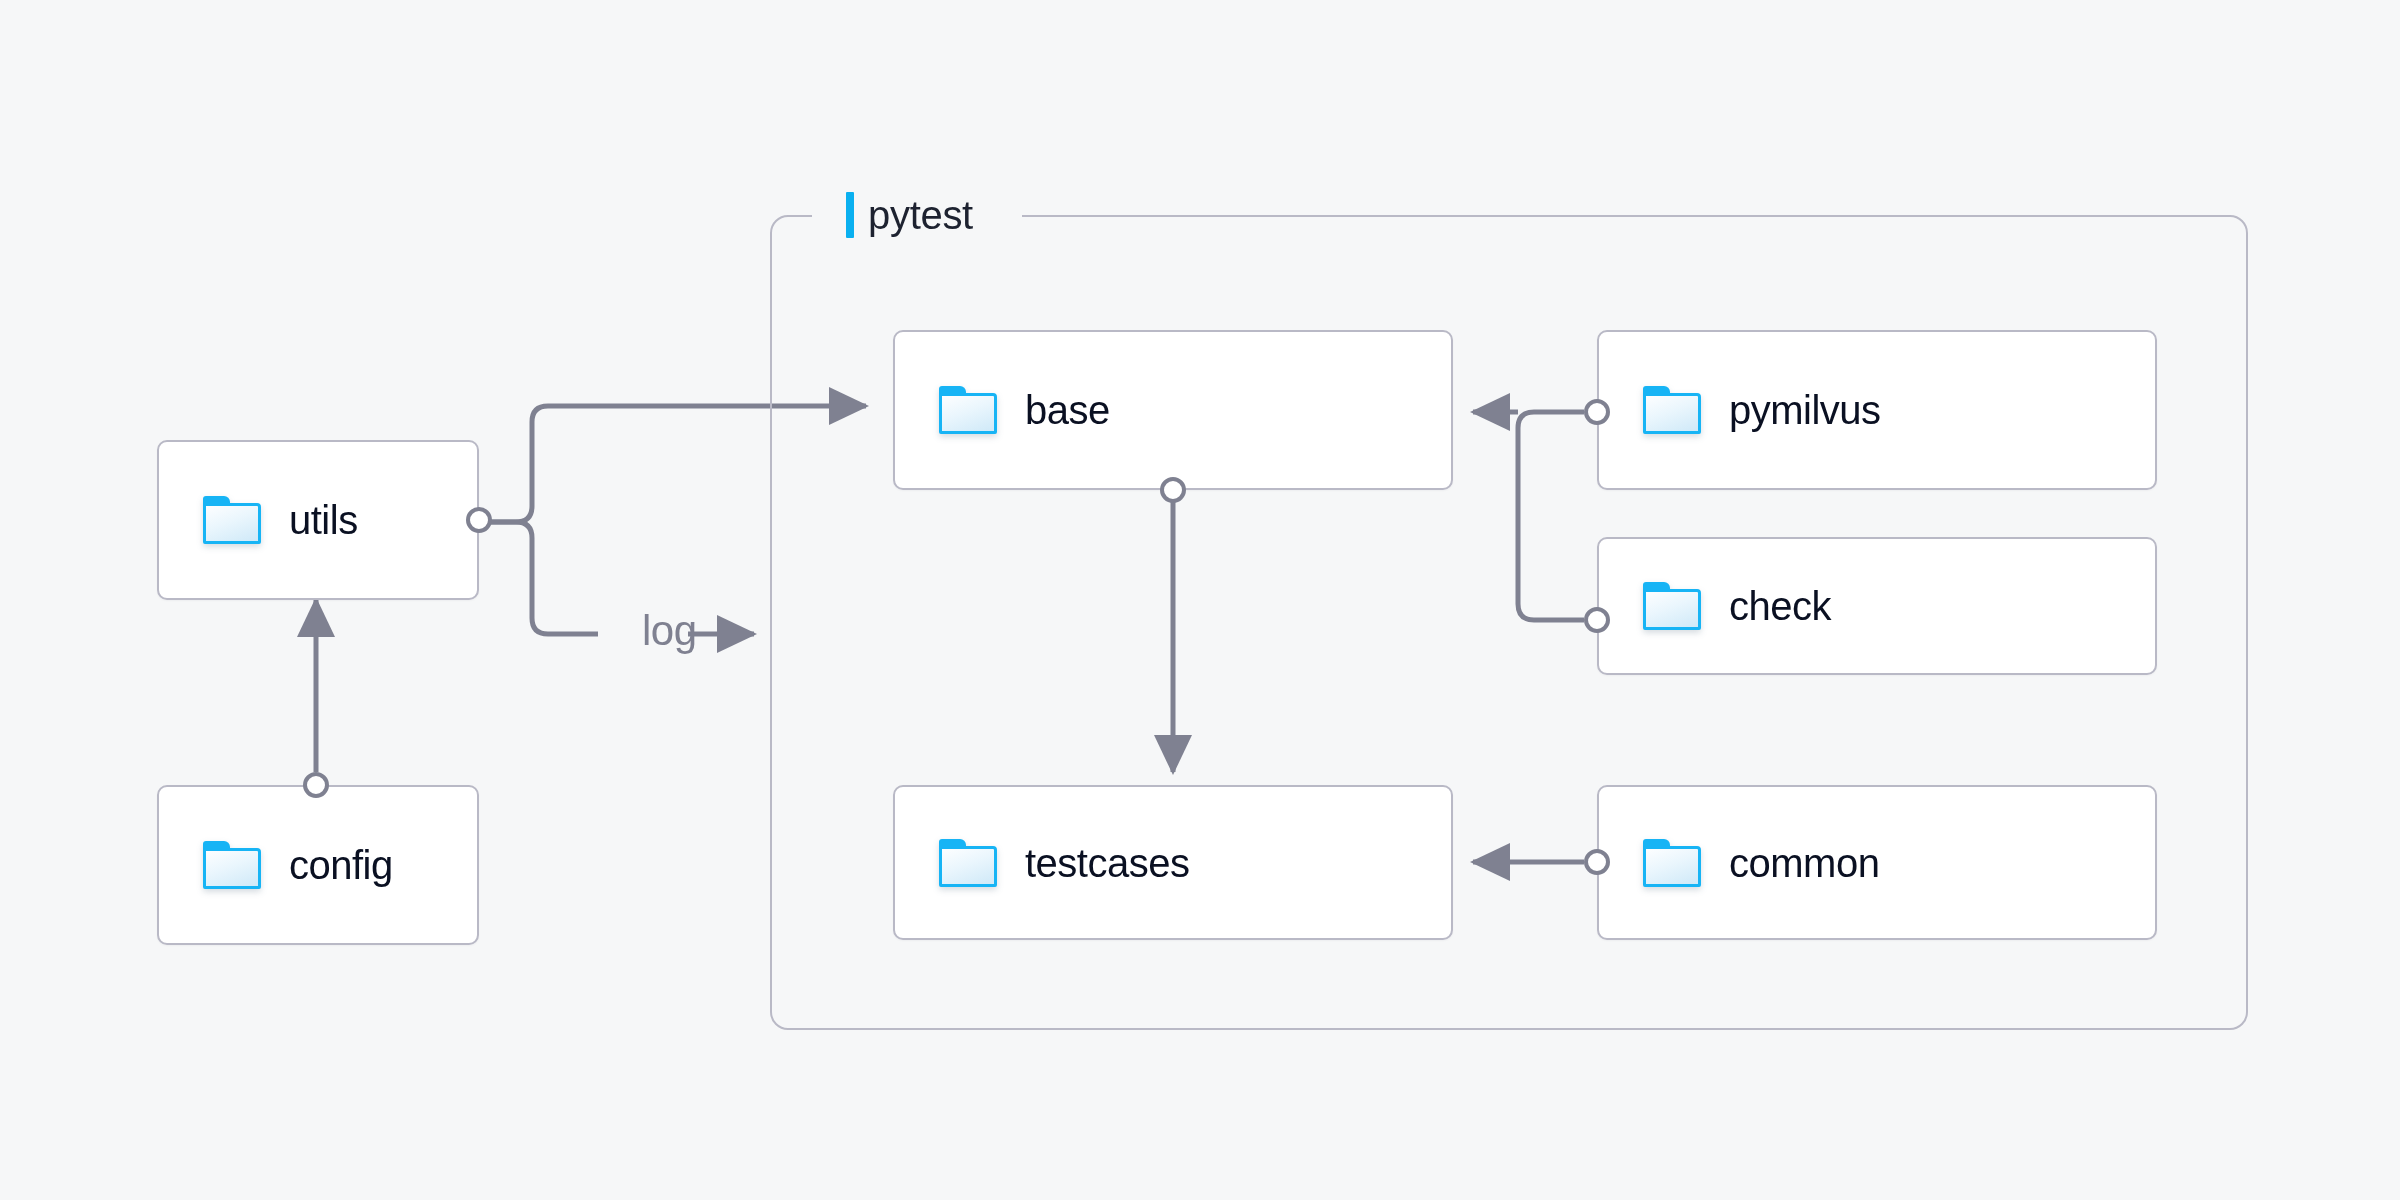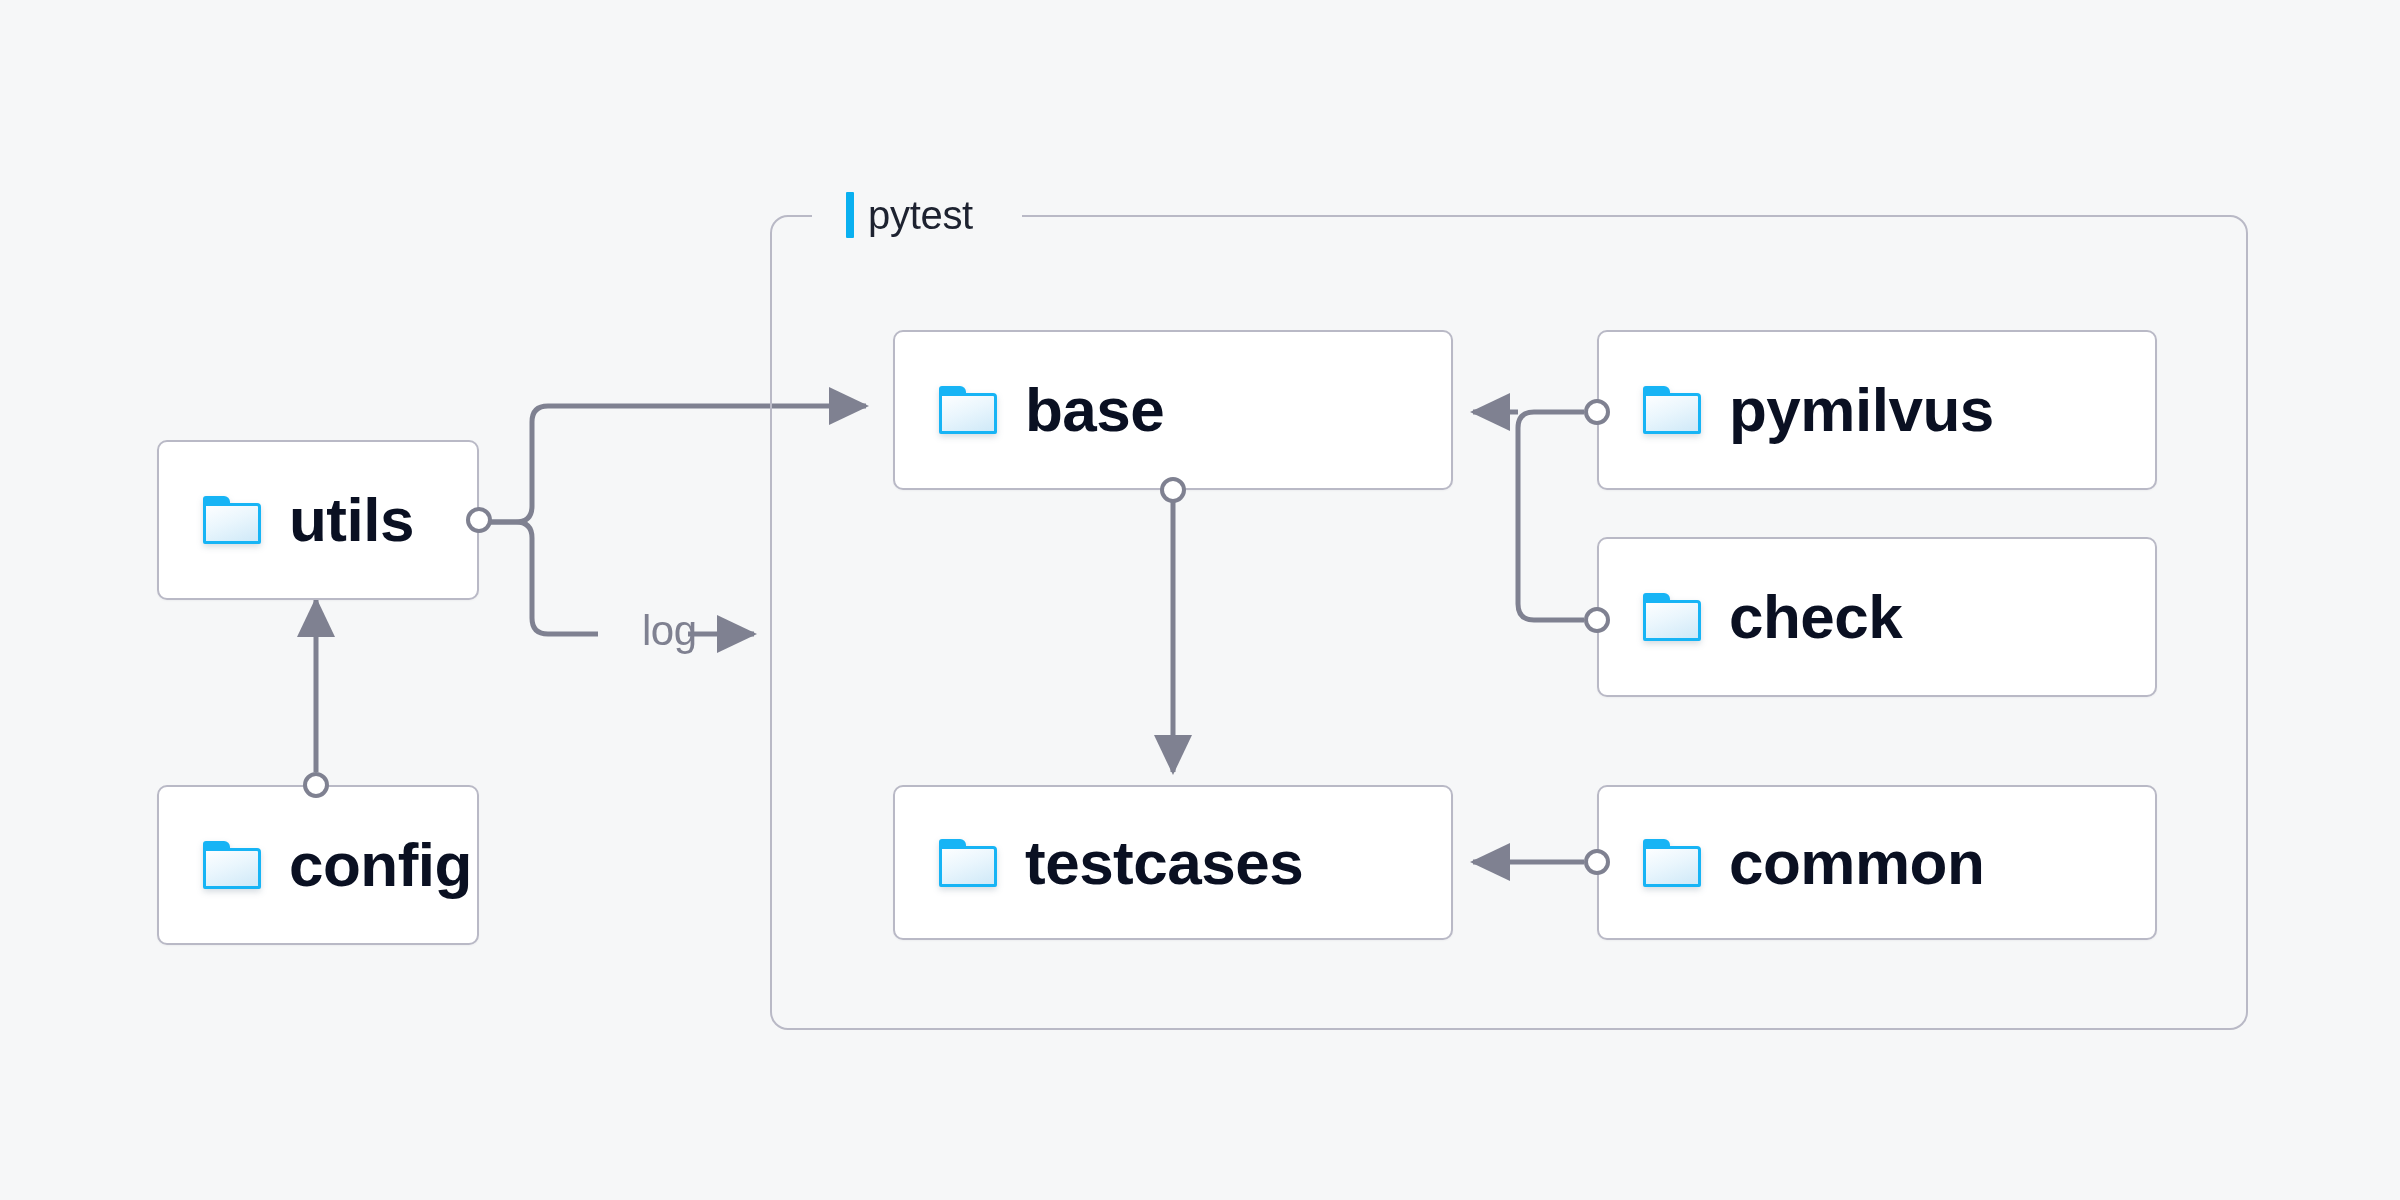--- a/index.html
+++ b/index.html
@@ -50,25 +50,24 @@
     background:#ffffff;
     border:2px solid #b9b9c6;
     border-radius:10px;
     display:flex;
     align-items:center;
     padding-left:44px;
     gap:28px;
     box-shadow:0 1px 2px rgba(20,24,40,.04);
   }
   .node-label{
-    font-size:62px;
+    font-size:40px;
     color:#0a1022;
     letter-spacing:-0.5px;
     line-height:1;
-    font-weight:bold;
   }
 
   
   .folder-icon{
     position:relative;
     width:58px;height:48px;
     flex:0 0 auto;
     filter:drop-shadow(0 3px 3px rgba(30,60,90,.18));
   }
   .folder-icon .tab{
@@ -191,21 +190,21 @@
 
   <div class="node" style="left:1597px;top:330px;width:560px;height:160px;">
     <span class="folder-icon">
       <span class="tab"></span>
         <span class="body"></span>
     </span>
     <span class="node-label">pymilvus</span>
   </div>
   <div class="port" style="left:1584px;top:399px;"></div>
 
-  <div class="node" style="left:1597px;top:537px;width:560px;height:160px;">
+  <div class="node" style="left:1597px;top:537px;width:560px;height:138px;">
     <span class="folder-icon">
       <span class="tab"></span>
         <span class="body"></span>
     </span>
     <span class="node-label">check</span>
   </div>
   <div class="port" style="left:1584px;top:607px;"></div>
 
   <div class="node" style="left:1597px;top:785px;width:560px;height:155px;">
     <span class="folder-icon">

